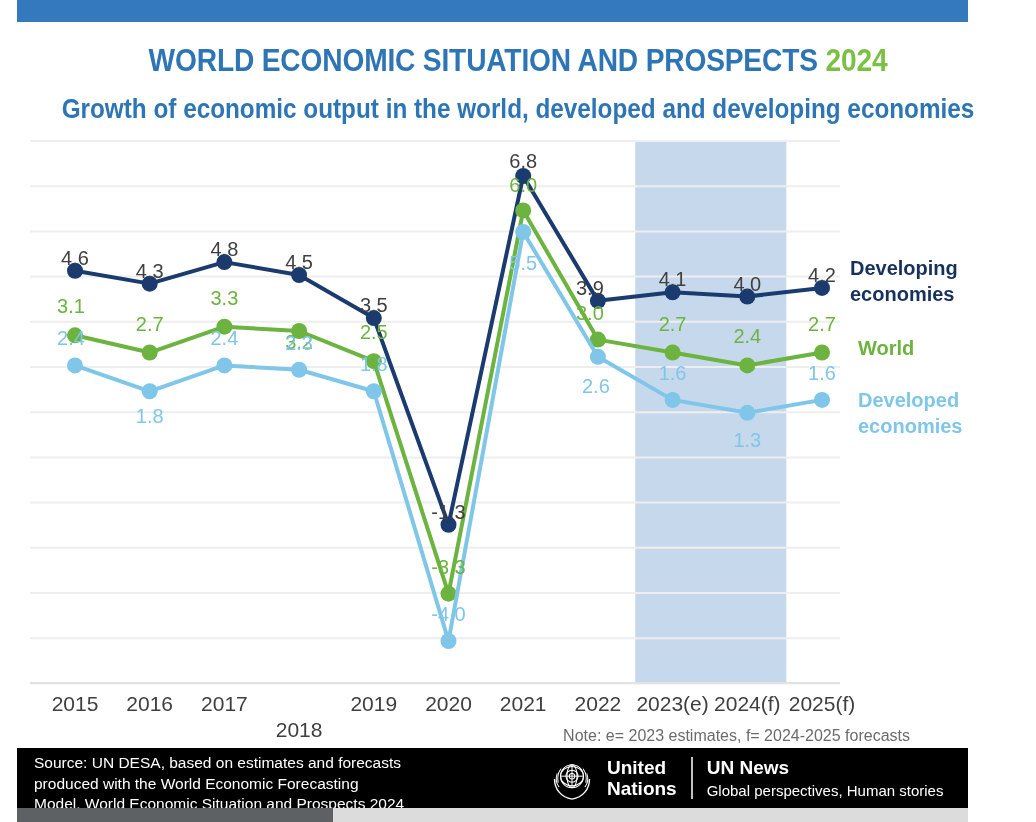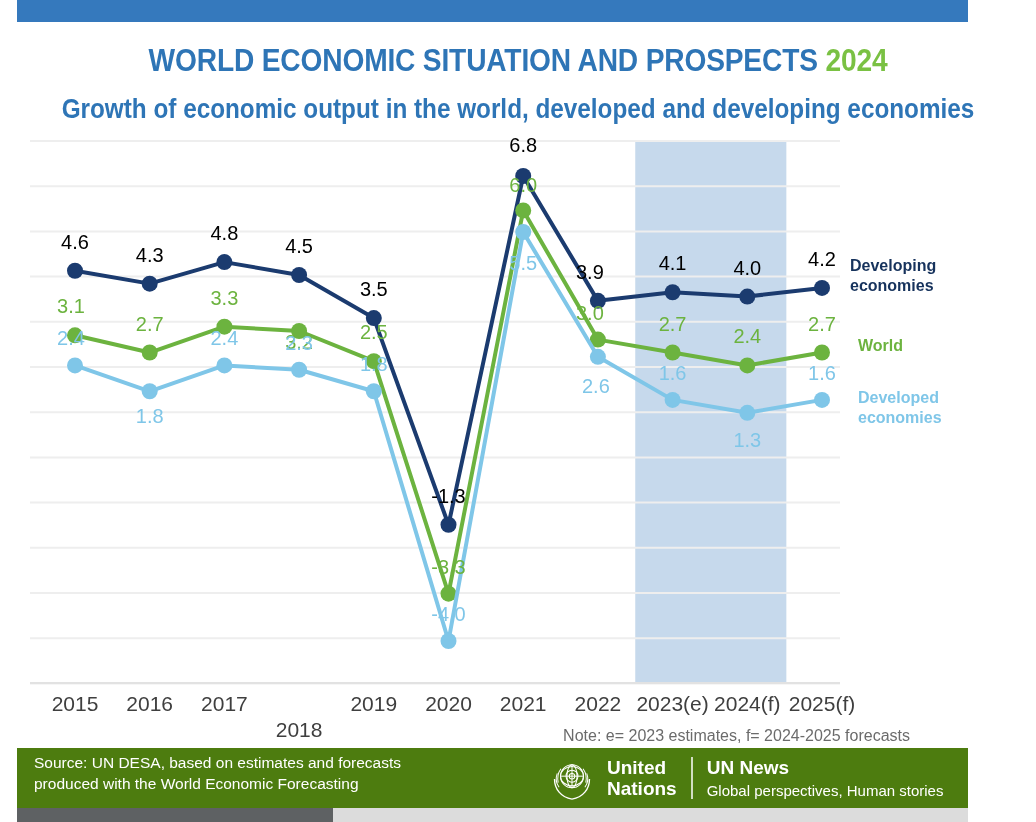--- a/index.html
+++ b/index.html
@@ -48,46 +48,46 @@
     text-align: center; white-space: nowrap;
     transform: translateX(-50%);
   }
 
   .dlabel {
     position: absolute;
     font-size: 20px; font-weight: 400;
     font-family: "Liberation Sans", sans-serif;
     white-space: nowrap; transform: translateX(-50%);
   }
-  .dlabel.navy { color: #000000; }
+  .dlabel.navy { color: #404040; margin-top: 16px; }
   .dlabel.green { color: #6cb33f; }
   .dlabel.blue { color: #7fc6e8; }
 
   .series-legend {
     position: absolute;
-    font-size: 16px; font-weight: 700;
+    font-size: 20px; font-weight: 700;
     font-family: "Liberation Sans", sans-serif;
     line-height: 1.28; white-space: nowrap;
   }
   .series-legend.navy { color: #16325c; }
   .series-legend.green { color: #6cb33f; text-align: center; }
   .series-legend.blue { color: #7fc6e8; }
 
   .note {
     position: absolute; right: 88px; top: 727px;
     font-size: 16px; color: #6b6b6b;
     font-family: "Liberation Sans Narrow", "Liberation Sans", sans-serif;
     white-space: nowrap;
   }
 
   
   .footer {
     position: absolute; left: 17px; top: 748px;
     width: 951px; height: 60px;
-    background: #4d7c0f;
+    background: #000000;
   }
   .footer-source {
     position: absolute; left: 17px; top: 5px;
     font-size: 15.5px; color: #ffffff; line-height: 1.33;
     font-family: "Liberation Sans", sans-serif;
   }
   .footer-brand {
     position: absolute; left: 532px; top: 6px;
     display: flex; align-items: center; height: 48px;
   }
@@ -231,20 +231,21 @@
         </div>
       </div>
   </div>
 
   <div class="note">Note: e= 2023 estimates, f= 2024-2025 forecasts</div>
 
   <div class="footer">
     <div class="footer-source">
       <div>Source: UN DESA, based on estimates and forecasts</div>
       <div>produced with the World Economic Forecasting</div>
+      <div>Model, World Economic Situation and Prospects 2024</div>
     </div>
     <div class="footer-brand">
       <svg class="un-emblem" viewBox="0 0 100 100">
         <g fill="none" stroke="#ffffff" stroke-width="2.2">
           <circle cx="50" cy="46" r="25"></circle>
           <ellipse cx="50" cy="46" rx="11" ry="25"></ellipse>
           <ellipse cx="50" cy="46" rx="21" ry="25" transform="rotate(90 50 46)"></ellipse>
           <line x1="25" y1="46" x2="75" y2="46"></line>
           <line x1="50" y1="21" x2="50" y2="71"></line>
           <circle cx="50" cy="46" r="13"></circle>

